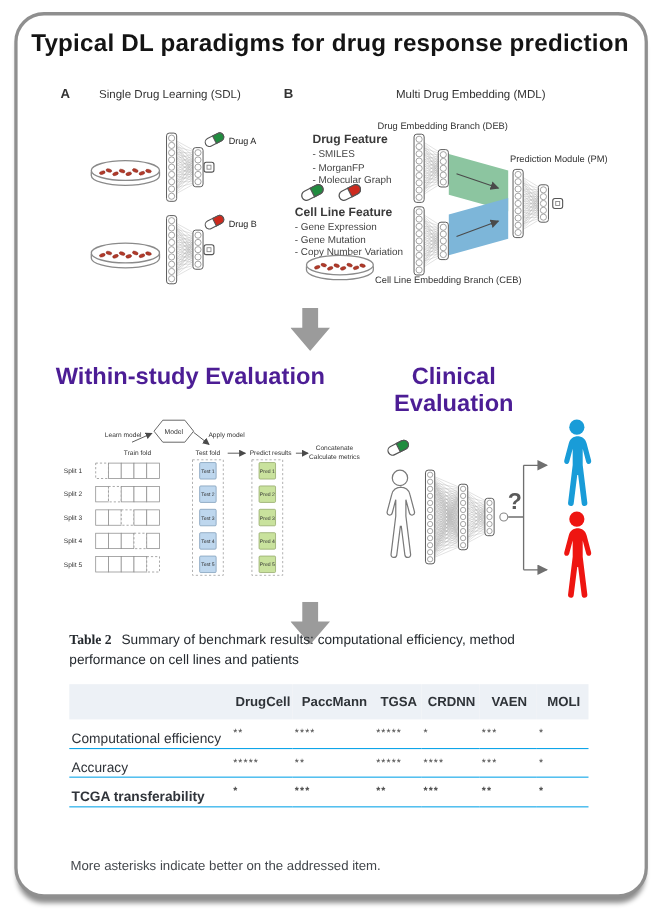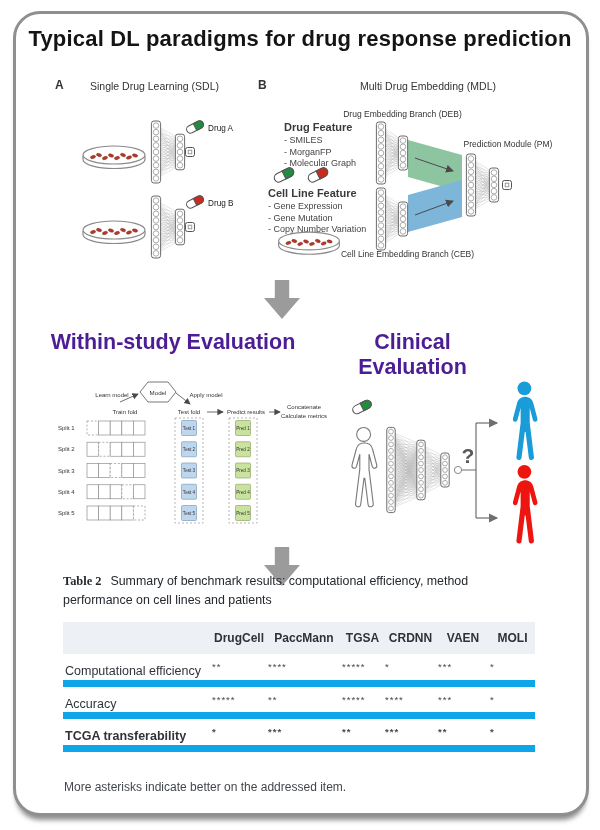--- a/index.html
+++ b/index.html
@@ -16,21 +16,21 @@
   .feat-title{font-size:11px;font-weight:700;color:#3a3a3a;margin:0 0 2px 0;}
   .feat-item{font-size:9px;color:#444;line-height:1.3;}
   .eval-title{font-size:21.5px;font-weight:700;color:#4c1d95;text-align:center;}
   .down-arrow{position:absolute;width:36px;height:39px;background:#9b9b9b;
       clip-path:polygon(30% 0,70% 0,70% 46%,100% 46%,50% 100%,0 46%,30% 46%);}
   .caption{left:63px;top:572px;width:478px;font-size:12.4px;line-height:1.55;color:#24292e;}
   .caption b{margin-right:9px;font-family:Liberation Serif, serif;}
   table.bench{position:absolute;left:63px;top:622px;width:472px;border-collapse:collapse;table-layout:fixed;}
   table.bench thead th{background:#edf1f6;font-size:12px;font-weight:700;color:#2f3338;
       text-align:center;padding:9px 0 9px 2px;}
-  table.bench td{vertical-align:top;border-bottom:7px solid #0ea5e9;font-size:12.5px;color:#30343a;}
+  table.bench td{vertical-align:top;border-bottom:1px solid #0ea5e9;font-size:12.5px;color:#30343a;}
   table.bench .lbl{padding:10px 4px 0 2px;line-height:1.25;}
   table.bench .ast{font-size:9.5px;letter-spacing:1px;color:#4a4a4a;padding:7px 0 0 2px;}
   tr.r1 td{padding-bottom:36px;}
   tr.r2 td{padding-bottom:12px;}
   tr.r3 td{padding-bottom:9px;font-weight:bold;}
   .footnote{left:64px;top:780px;width:460px;font-size:12px;color:#43474c;}
   svg text{font-family:"Liberation Sans",sans-serif;}
 </style>
 </head>
 <body>

